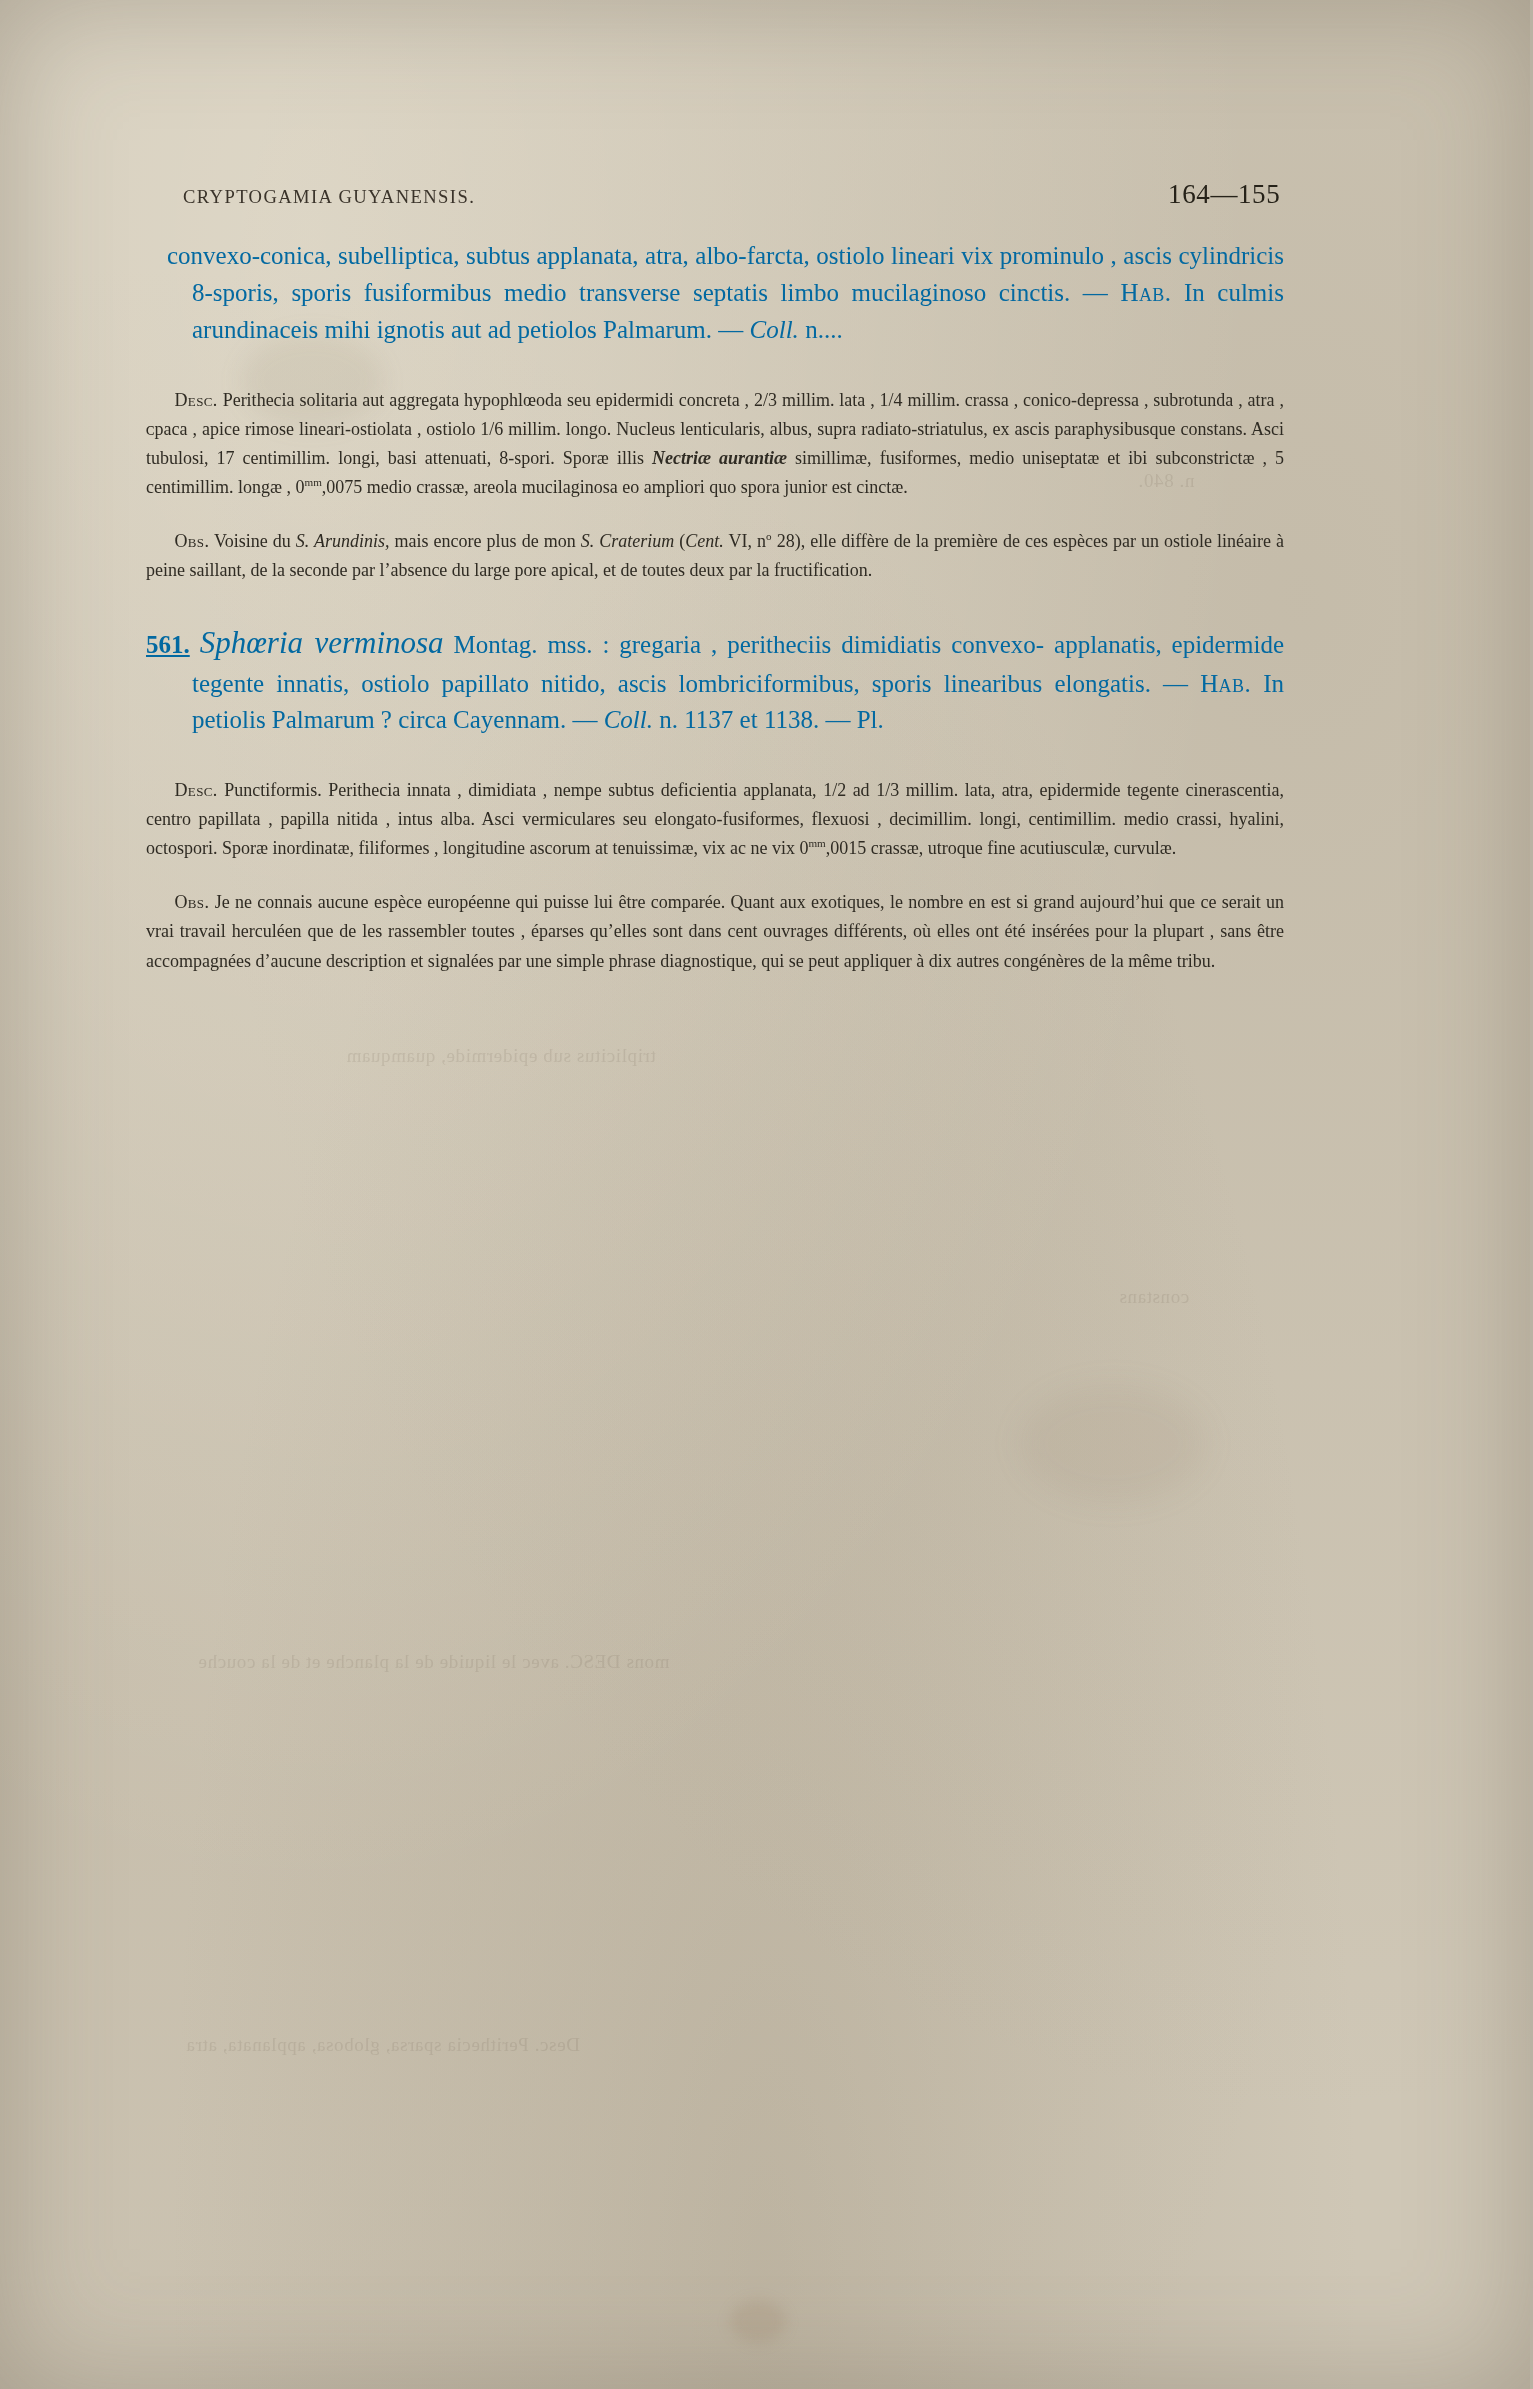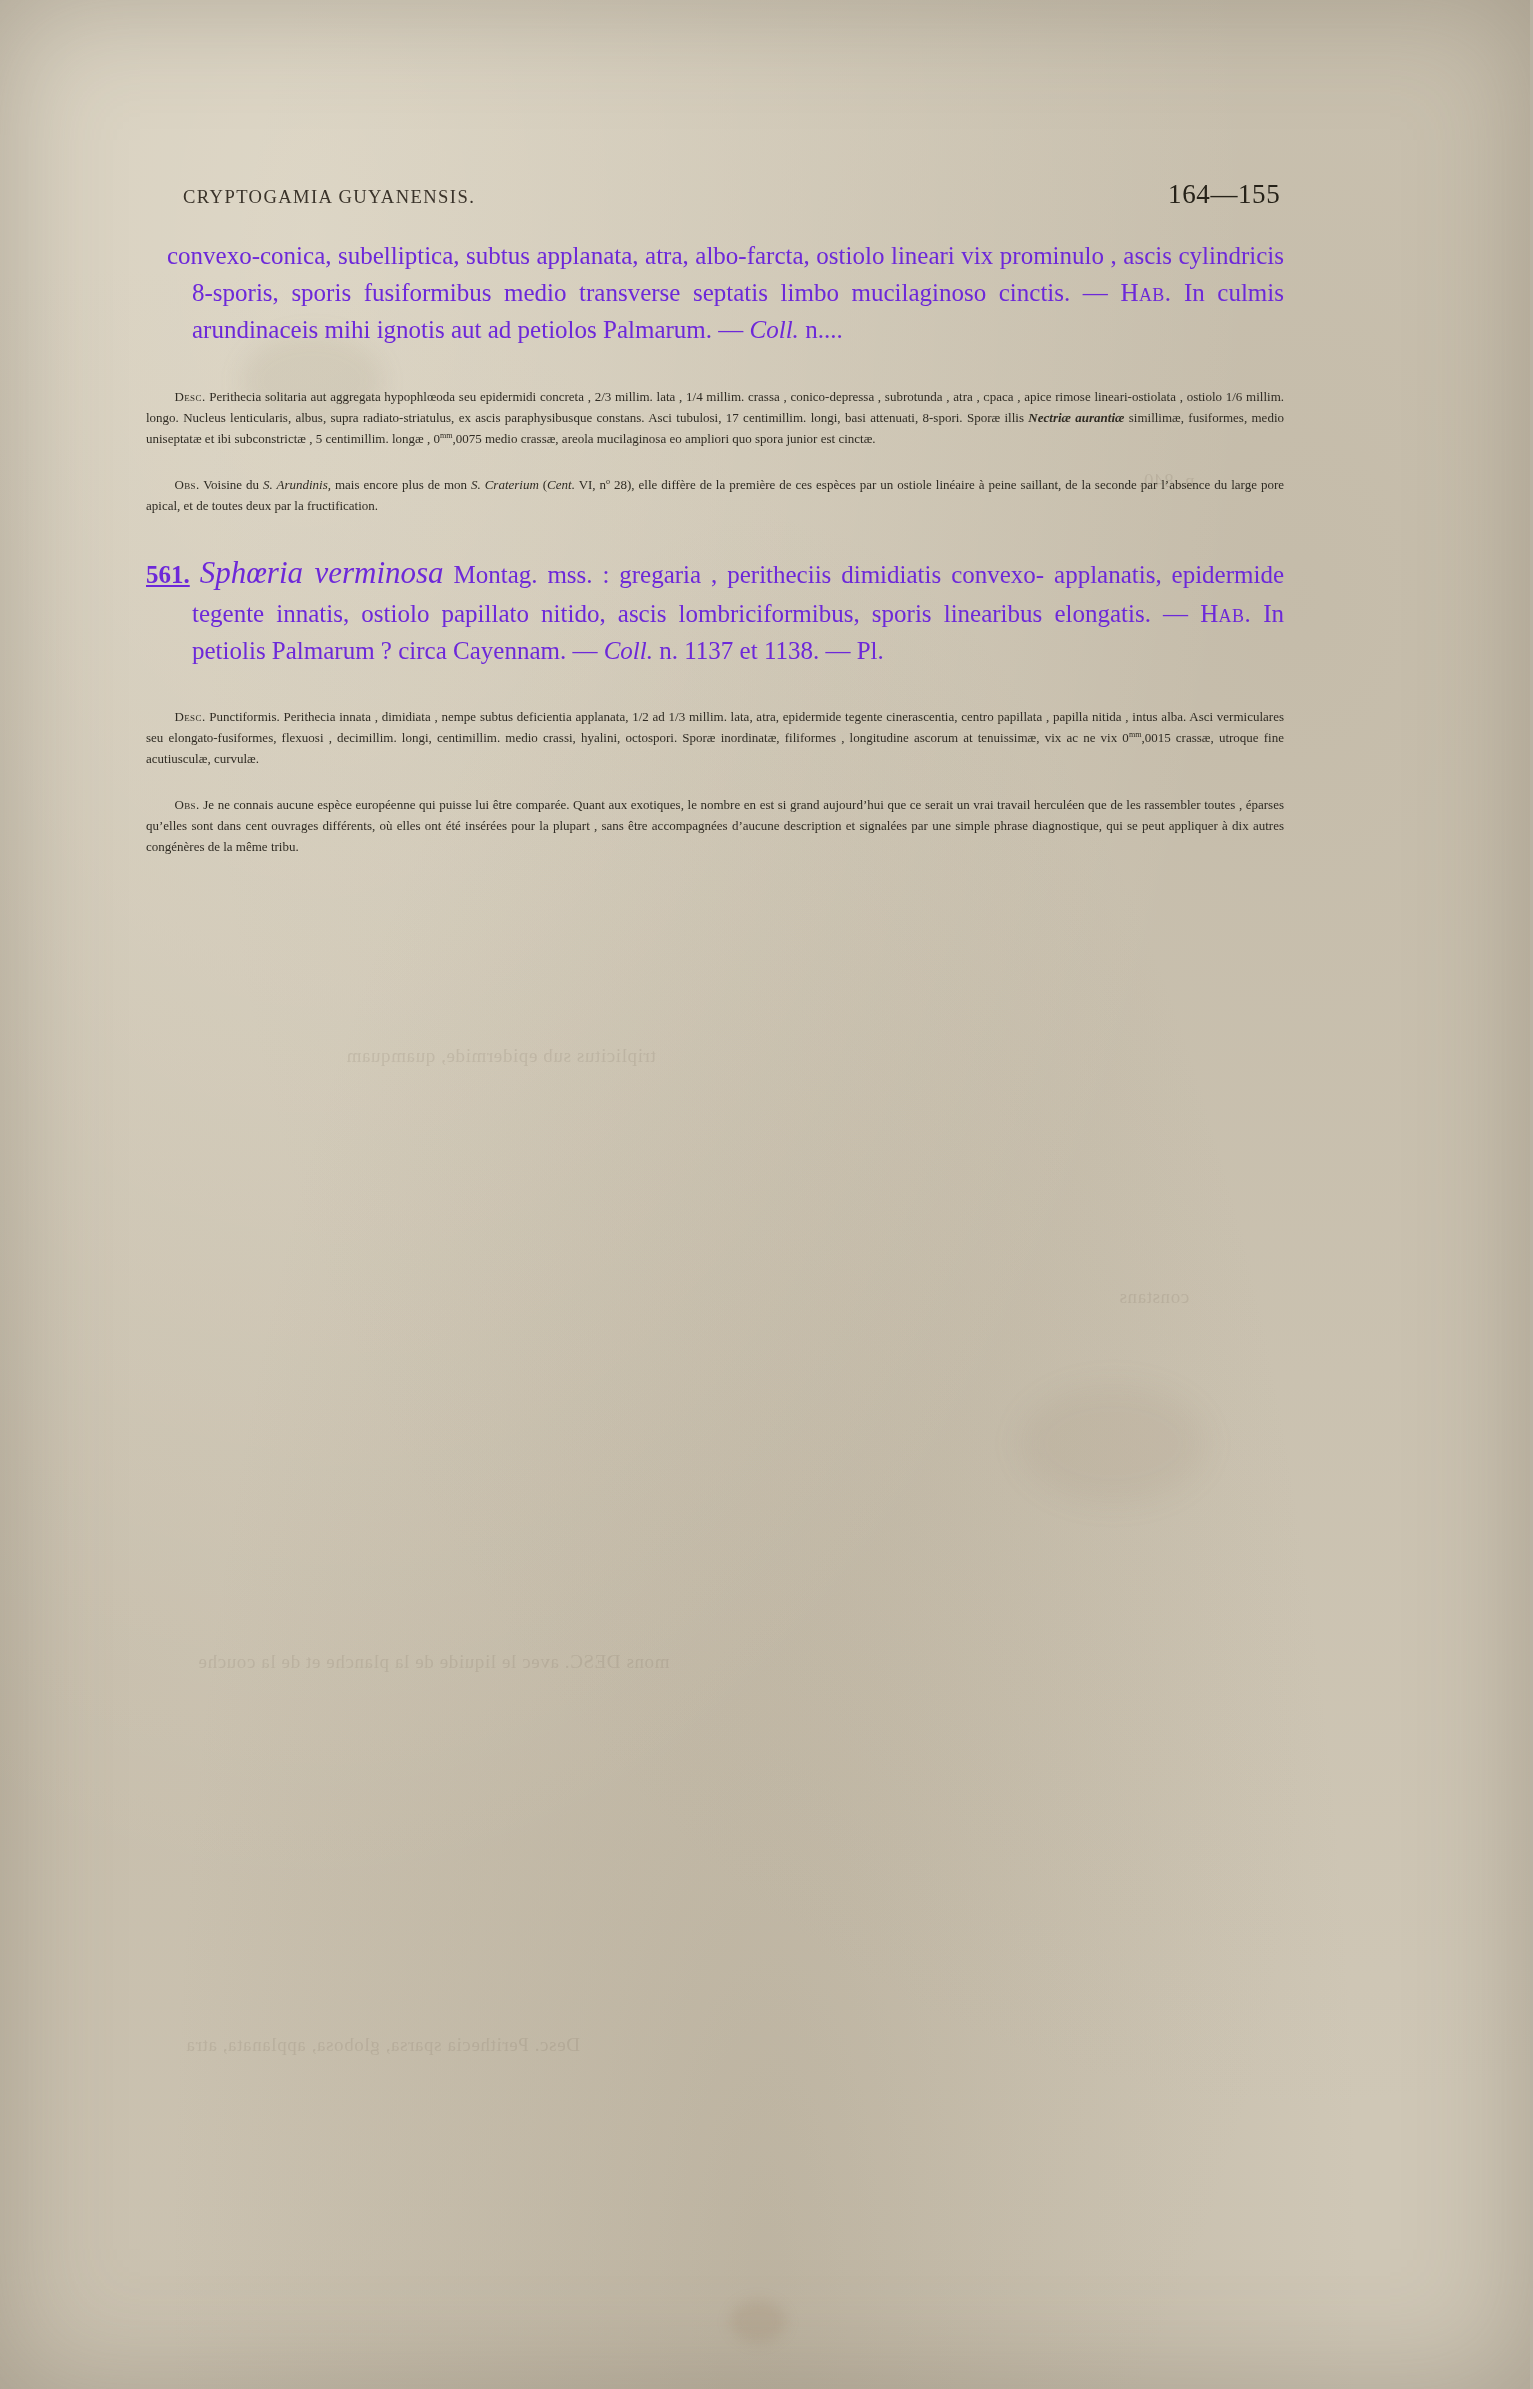--- a/index.html
+++ b/index.html
@@ -59,21 +59,21 @@
     font-size: 27px;
     letter-spacing: 0.6px;
     color: #262219;
   }
 
   
   .big-para {
     font-size: 25px;
     line-height: 1.47;
     text-align: justify;
-    color: #6d28d9;
+    color: #0369a1;
     margin-bottom: 21px;
   }
   .big-para .indent-first {
     display: inline-block;
     width: 21px;
   }
   .hang {
     padding-left: 46px;
     text-indent: -46px;
   }
@@ -81,21 +81,21 @@
   
   .sc {
     font-variant: small-caps;
     letter-spacing: 0.4px;
   }
   .it { font-style: italic; }
   .b { font-weight: bold; }
 
   
   .small-para {
-    font-size: 13px;
+    font-size: 18px;
     line-height: 1.62;
     text-align: justify;
     color: #2f2b23;
     margin-bottom: 18.6px;
   }
   .small-para .lead {
     display: inline-block;
     width: 28.4px;
   }
   .sup {

